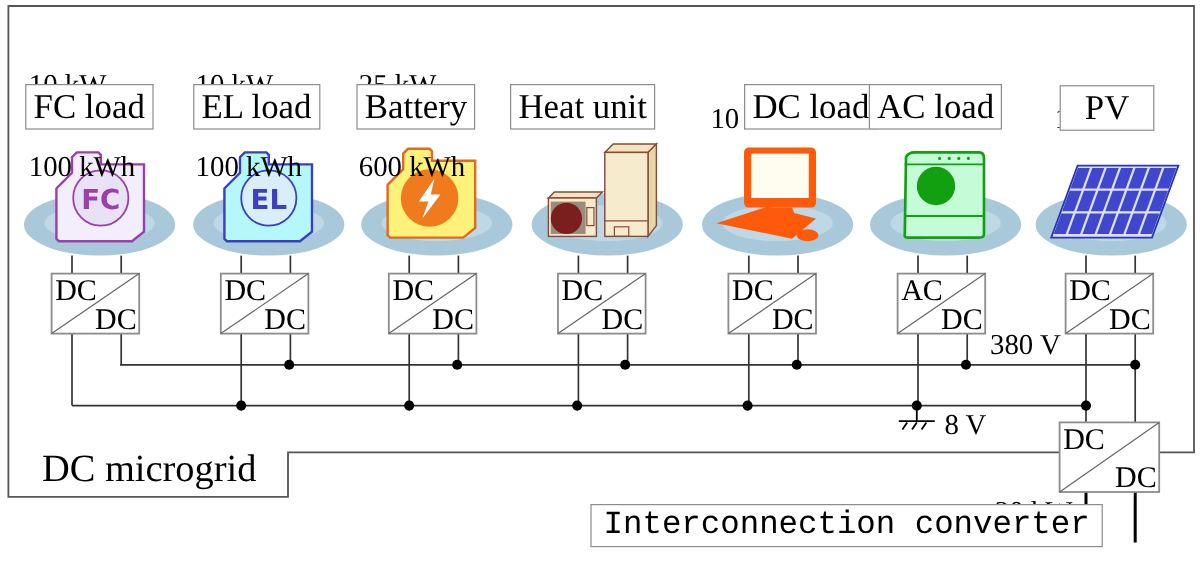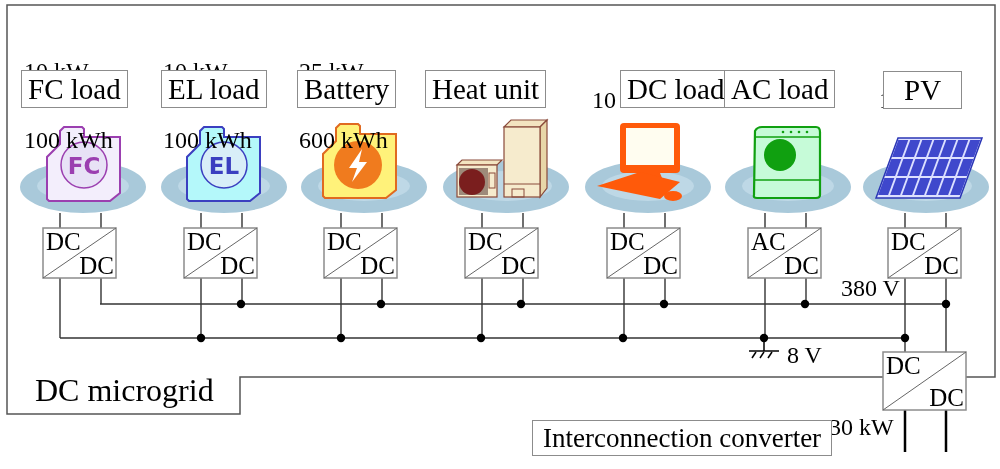--- a/index.html
+++ b/index.html
@@ -262,17 +262,17 @@
 <div class="rating" style="left:726px;top:43px;">
   <div>5 kW</div>
 </div>
 <div class="label-box" style="left:724px;top:70px;">AC load</div>
 
 <div class="rating" style="left:879px;top:43px;">
   <div>100 kW</div>
 </div>
 <div class="label-box" style="left:883px;top:71px;padding:0 20px;text-align:right;">PV</div>
 
-<div class="bus-label" style="left:825px;top:275px;margin-left:16px;">380 V</div>
+<div class="bus-label" style="left:825px;top:275px;">380 V</div>
 <div class="bus-label" style="left:787px;top:342px;">8 V</div>
 <div class="title-label" style="left:14px;top:372px;margin-left:21px;">DC microgrid</div>
 <div class="bus-label" style="left:797px;top:414px;margin-left:32px;">30 kW</div>
-<div class="label-box" style="left:532px;top:420px;font-size:27px;line-height:34px;padding:0 10px;">Interconnection converter</div>
+<div class="label-box" style="left:492px;top:420px;font-size:27px;line-height:34px;padding:0 10px;font-family:Liberation Mono, monospace;">Interconnection converter</div>
 
 </body></html>

